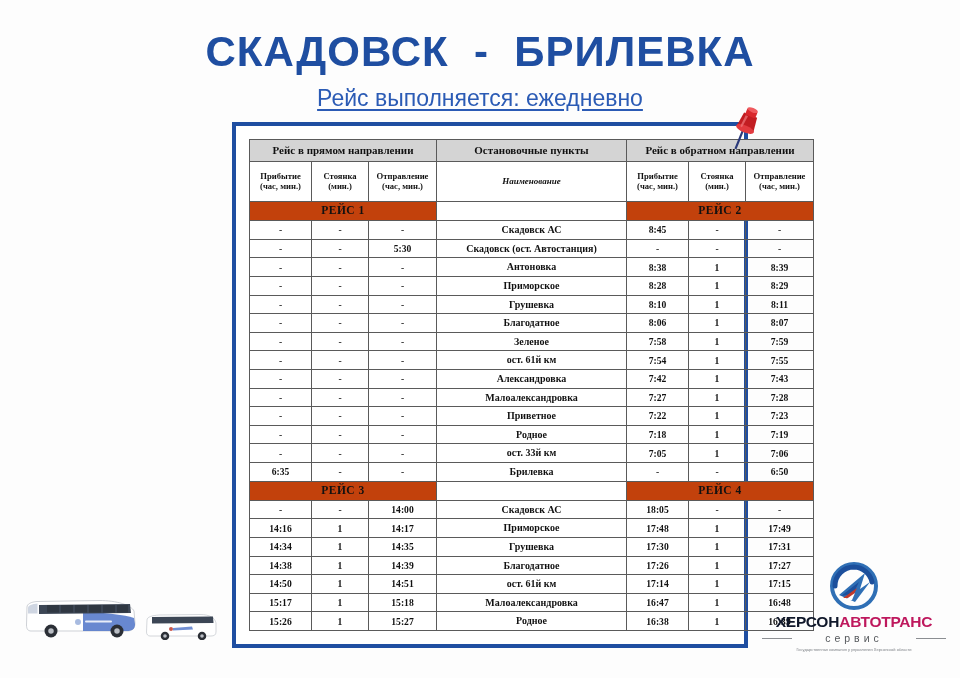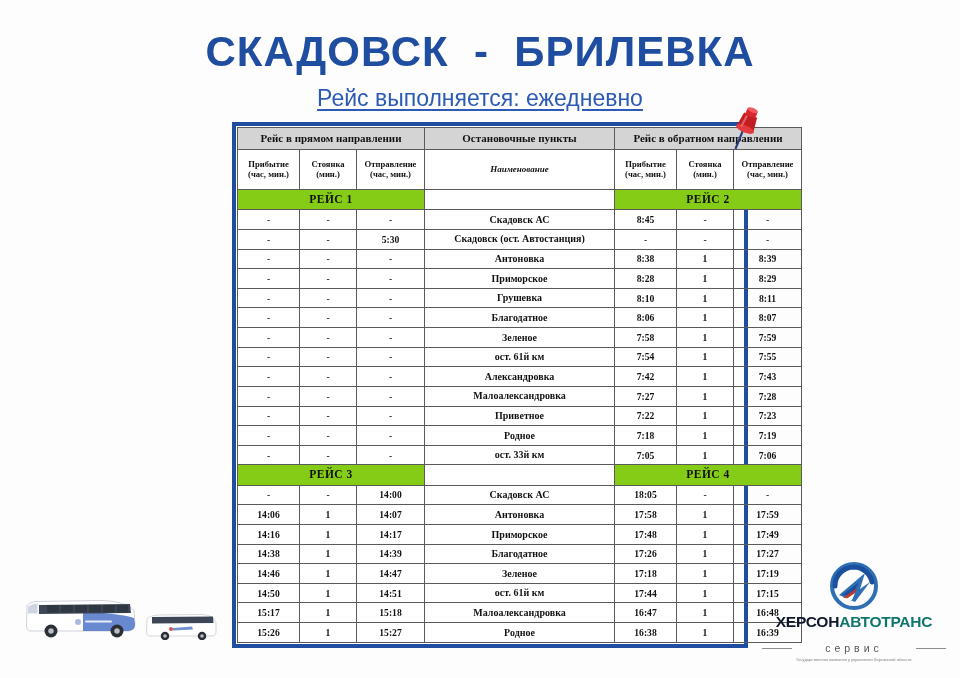--- a/index.html
+++ b/index.html
@@ -40,21 +40,21 @@
     text-underline-offset: 3px;
   }
 
   
   #table-frame {
     position: absolute;
     left: 232px; top: 122px;
     width: 516px; height: 526px;
     border: 4px solid #1F4EA1;
     background: #ffffff;
-    padding: 1px;
+    padding: 13px;
   }
   table.sched {
     width: 100%;
     height: 100%;
     border-collapse: collapse;
     table-layout: fixed;
     font-size: 9.3px;
     color: #111111;
   }
   table.sched td, table.sched th {
@@ -82,21 +82,21 @@
   tr.subhead th {
     background: #ffffff;
     font-size: 8.6px;
     height: 40px;
     font-weight: bold;
   }
   tr.subhead th .l2 { display: block; }
   tr.subhead th.namecell { font-size: 9px; font-style: italic; }
 
   tr.reisrow th {
-    background: #84cc16;
+    background: #c2410c;
     font-size: 11.5px;
     height: 19px;
     letter-spacing: .5px;
   }
   tr.reisrow th.blank {
     background: #ffffff;
   }
 
   tr.datarow td { height: 18.4px; font-size: 9.6px; }
   tr.datarow td.nm { font-size: 10px; }
@@ -123,28 +123,28 @@
   #logo-mark { display: block; margin: 0 auto; }
   #logo-words {
     font-family: "Liberation Sans", "DejaVu Sans", sans-serif;
     font-weight: bold;
     font-size: 15.5px;
     letter-spacing: -0.2px;
     margin-top: 1px;
     white-space: nowrap;
   }
   #logo-words .red  { color: #0f172a; }
-  #logo-words .blue { color: #0f766e; }
+  #logo-words .blue { color: #be185d; }
   #logo-sub {
     position: relative;
     font-family: "Liberation Sans", "DejaVu Sans", sans-serif;
     font-size: 10.5px;
     letter-spacing: 4px;
     color: #55585c;
-    margin-top: 11px;
+    margin-top: 1px;
   }
   #logo-sub::before, #logo-sub::after {
     content: "";
     position: absolute;
     top: 50%;
     width: 30px;
     height: 1px;
     background: #8b8e92;
   }
   #logo-sub::before { left: 6px; }
@@ -327,76 +327,76 @@
           </tr>
           <tr class="datarow">
             <td class="dash">-</td>
             <td class="dash">-</td>
             <td class="dash">-</td>
             <td class="nm">ост. 33й км</td>
             <td>7:05</td>
             <td>1</td>
             <td>7:06</td>
           </tr>
+          <tr class="datarow">
+            <td>6:35</td>
+            <td class="dash">-</td>
+            <td class="dash">-</td>
+            <td class="nm">Брилевка</td>
+            <td class="dash">-</td>
+            <td class="dash">-</td>
+            <td>6:50</td>
+          </tr>
           <tr class="reisrow">
             <th colspan="3">РЕЙС 3</th>
             <th class="blank"></th>
             <th colspan="3">РЕЙС 4</th>
           </tr>
           <tr class="datarow">
             <td class="dash">-</td>
             <td class="dash">-</td>
             <td>14:00</td>
             <td class="nm">Скадовск АС</td>
             <td>18:05</td>
             <td class="dash">-</td>
             <td class="dash">-</td>
           </tr>
           <tr class="datarow">
-            <td>14:06</td>
-            <td>1</td>
-            <td>14:07</td>
-            <td class="nm">Антоновка</td>
-            <td>17:58</td>
-            <td>1</td>
-            <td>17:59</td>
-          </tr>
-          <tr class="datarow">
             <td>14:16</td>
             <td>1</td>
             <td>14:17</td>
             <td class="nm">Приморское</td>
             <td>17:48</td>
             <td>1</td>
             <td>17:49</td>
           </tr>
           <tr class="datarow">
+            <td>14:34</td>
+            <td>1</td>
+            <td>14:35</td>
+            <td class="nm">Грушевка</td>
+            <td>17:30</td>
+            <td>1</td>
+            <td>17:31</td>
+          </tr>
+          <tr class="datarow">
             <td>14:38</td>
             <td>1</td>
             <td>14:39</td>
             <td class="nm">Благодатное</td>
             <td>17:26</td>
             <td>1</td>
             <td>17:27</td>
           </tr>
           <tr class="datarow">
-            <td>14:46</td>
-            <td>1</td>
-            <td>14:47</td>
-            <td class="nm">Зеленое</td>
-            <td>17:18</td>
-            <td>1</td>
-            <td>17:19</td>
-          </tr>
-          <tr class="datarow">
             <td>14:50</td>
             <td>1</td>
             <td>14:51</td>
             <td class="nm">ост. 61й км</td>
-            <td>17:44</td>
+            <td>17:14</td>
             <td>1</td>
             <td>17:15</td>
           </tr>
           <tr class="datarow">
             <td>15:17</td>
             <td>1</td>
             <td>15:18</td>
             <td class="nm">Малоалександровка</td>
             <td>16:47</td>
             <td>1</td>

